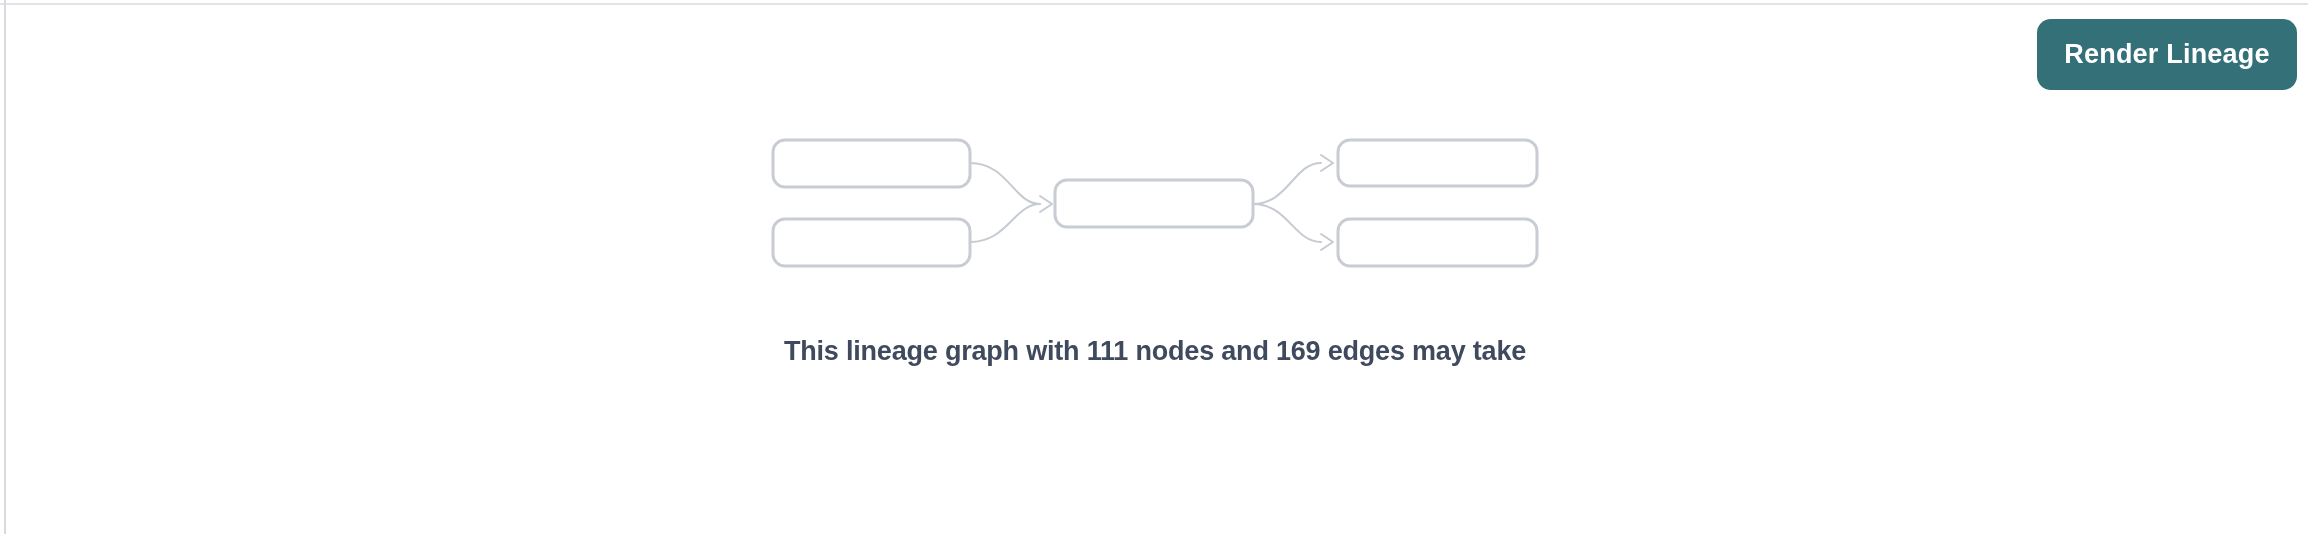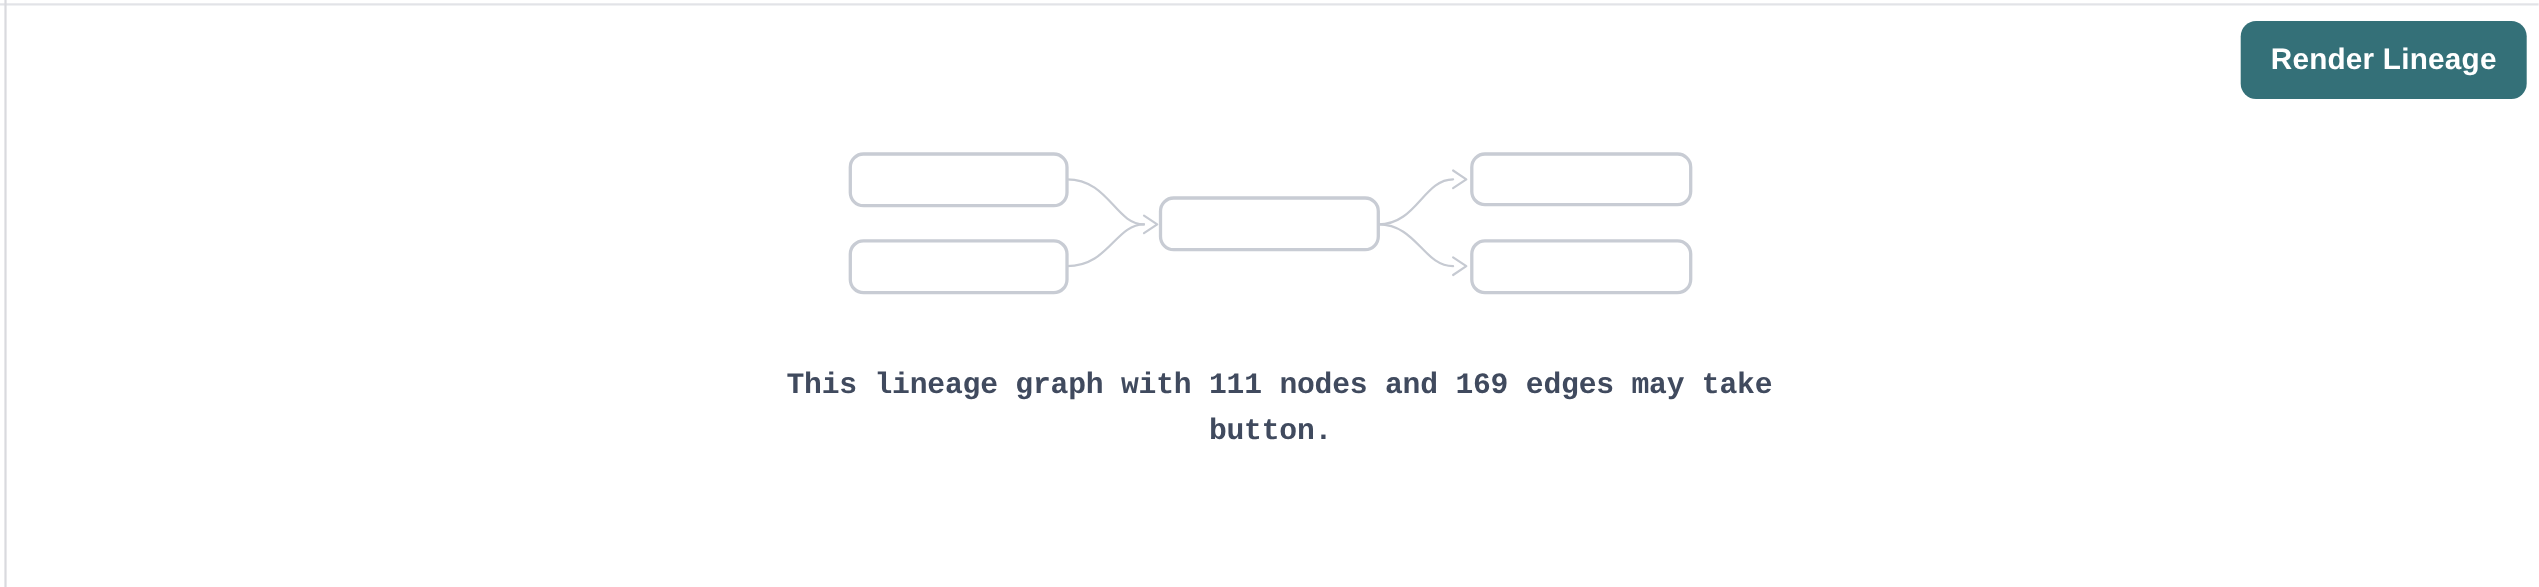--- a/index.html
+++ b/index.html
@@ -71,21 +71,21 @@
     position: absolute;
     left: 715px; top: 330px;
     width: 880px;
     text-align: center;
     color: var(--message-text);
     font-size: 27px;
     font-weight: 700;
     line-height: 42px;
     letter-spacing: -0.2px;
   }
-  .msg > div { white-space: nowrap; font-family: Liberation Mono, monospace; }
+  .msg > div { white-space: nowrap; }
 </style>
 </head>
 <body>
 
 <div class="stage">
 
   <div class="top-divider"></div>
   <div class="left-divider"></div>
 
   <button class="render-btn">Render Lineage</button>
@@ -102,16 +102,15 @@
 
     <rect x="5" y="8" width="197" height="47" rx="12"></rect>
     <rect x="5" y="87" width="197" height="47" rx="12"></rect>
     <rect x="287" y="48" width="198" height="47" rx="12"></rect>
     <rect x="570" y="8" width="199" height="46" rx="12"></rect>
     <rect x="570" y="87" width="199" height="47" rx="12"></rect>
   </svg>
 
   <div class="msg">
     <div>This lineage graph with 111 nodes and 169 edges may take</div>
-    <div>button.</div>
   </div>
 
 </div>
 
 </body></html>

